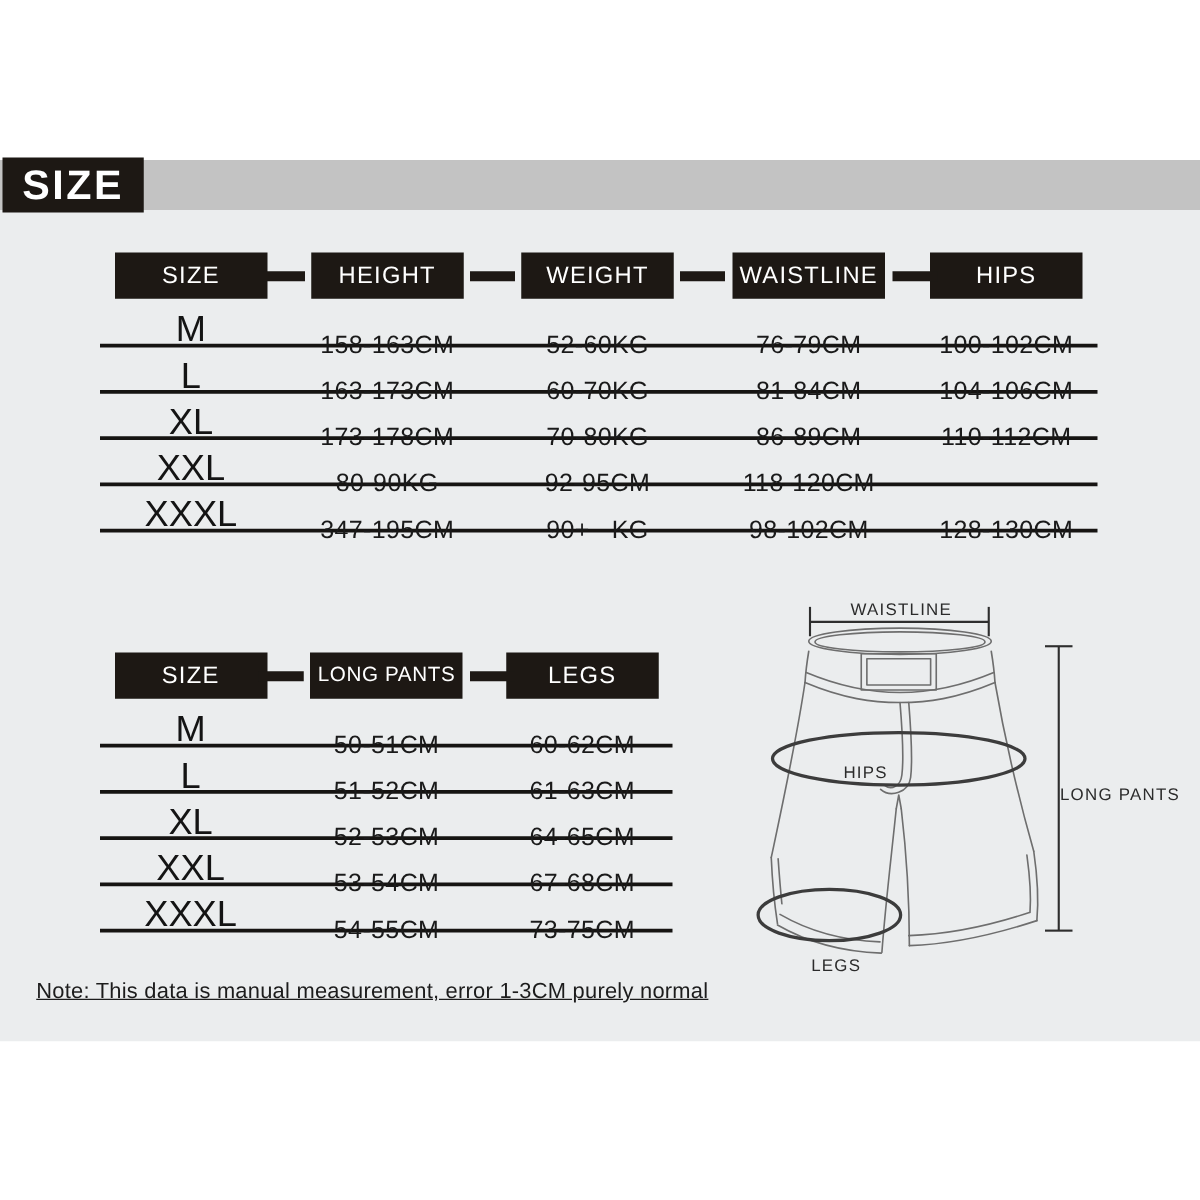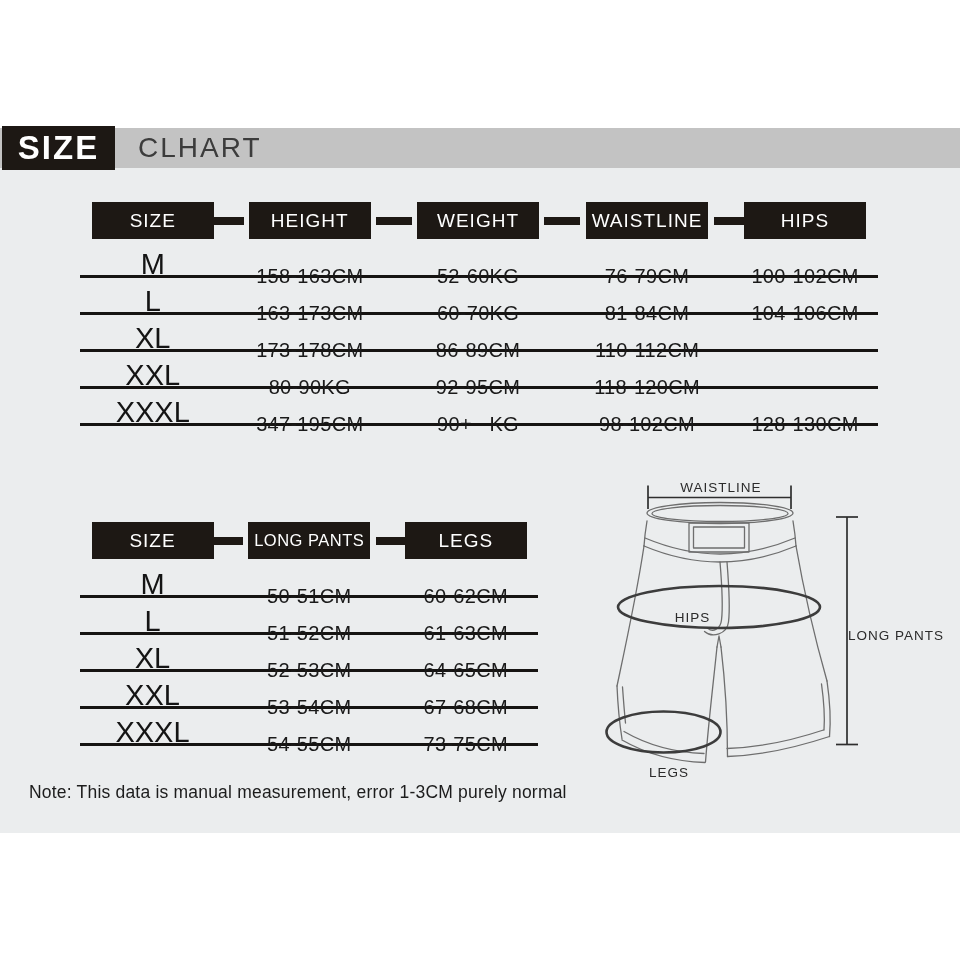--- a/index.html
+++ b/index.html
@@ -33,40 +33,39 @@
   .tbody-1 { left:80px; top:241px; width:798px; }
   .tbody-2 { left:80px; top:561px; width:458px; }
   .trow { display:grid; height:37px; border-bottom:3px solid #161412; }
   .tbody-1 .trow { grid-template-columns:145.5px 168.5px 168px 170px 146px; }
   .tbody-2 .trow { grid-template-columns:145px 168.5px 144.5px; }
   .cell { display:flex; align-items:center; justify-content:center; }
   .size-lbl { font-size:29px; color:#141414; }
   .val { font-size:20px; color:#1a1a1a; white-space:pre; letter-spacing:0.3px;margin-top:24px; }
 
   
-  .note { position:absolute; left:29px; top:782px; font-size:17.5px; color:#1c1c1c; letter-spacing:0.2px; }
+  .note { position:absolute; left:29px; top:782px; font-size:17.5px; color:#1c1c1c; letter-spacing:0.2px;text-decoration:underline; }
 
   
   .diagram { position:absolute; left:600px; top:460px; width:360px; height:340px; }
   .diagram svg { width:100%; height:100%; }
   .outline { fill:none; stroke:#6e6e6e; stroke-width:1.3; stroke-linecap:round; stroke-linejoin:round; }
   .darkline { fill:none; stroke:#3c3c3c; stroke-width:2.6; }
   .meas { fill:none; stroke:#2e2e2e; stroke-width:1.7; stroke-linecap:butt; }
   .dlabel { fill:#2b2b2b; font-family:"Liberation Sans","DejaVu Sans",sans-serif; font-size:13.5px; letter-spacing:1px; }
 </style>
 </head>
 <body>
 
 <div class="canvas">
 
   <div class="content-area"></div>
 
   <div class="header-bar"></div>
   <div class="size-badge">SIZE</div>
-  <div class="header-title">CLHART</div>
 
   <div class="thead thead-1">
     <div class="hcell">
         <div class="hbox">SIZE</div>
       </div>
     <div class="hcell">
         <div class="hbox">HEIGHT</div>
       </div>
     <div class="hcell">
         <div class="hbox">WEIGHT</div>
@@ -94,20 +93,21 @@
     <div class="trow">
       <div class="cell size-lbl">L</div>
       <div class="cell val">163-173CM</div>
       <div class="cell val">60-70KG</div>
       <div class="cell val">81-84CM</div>
       <div class="cell val">104-106CM</div>
     </div>
     <div class="trow">
       <div class="cell size-lbl">XL</div>
       <div class="cell val">173-178CM</div>
+      <div class="cell val">70-80KG</div>
       <div class="cell val">86-89CM</div>
       <div class="cell val">110-112CM</div>
     </div>
     <div class="trow">
       <div class="cell size-lbl">XXL</div>
       <div class="cell val">80-90KG</div>
       <div class="cell val">92-95CM</div>
       <div class="cell val">118-120CM</div>
     </div>
     <div class="trow">

